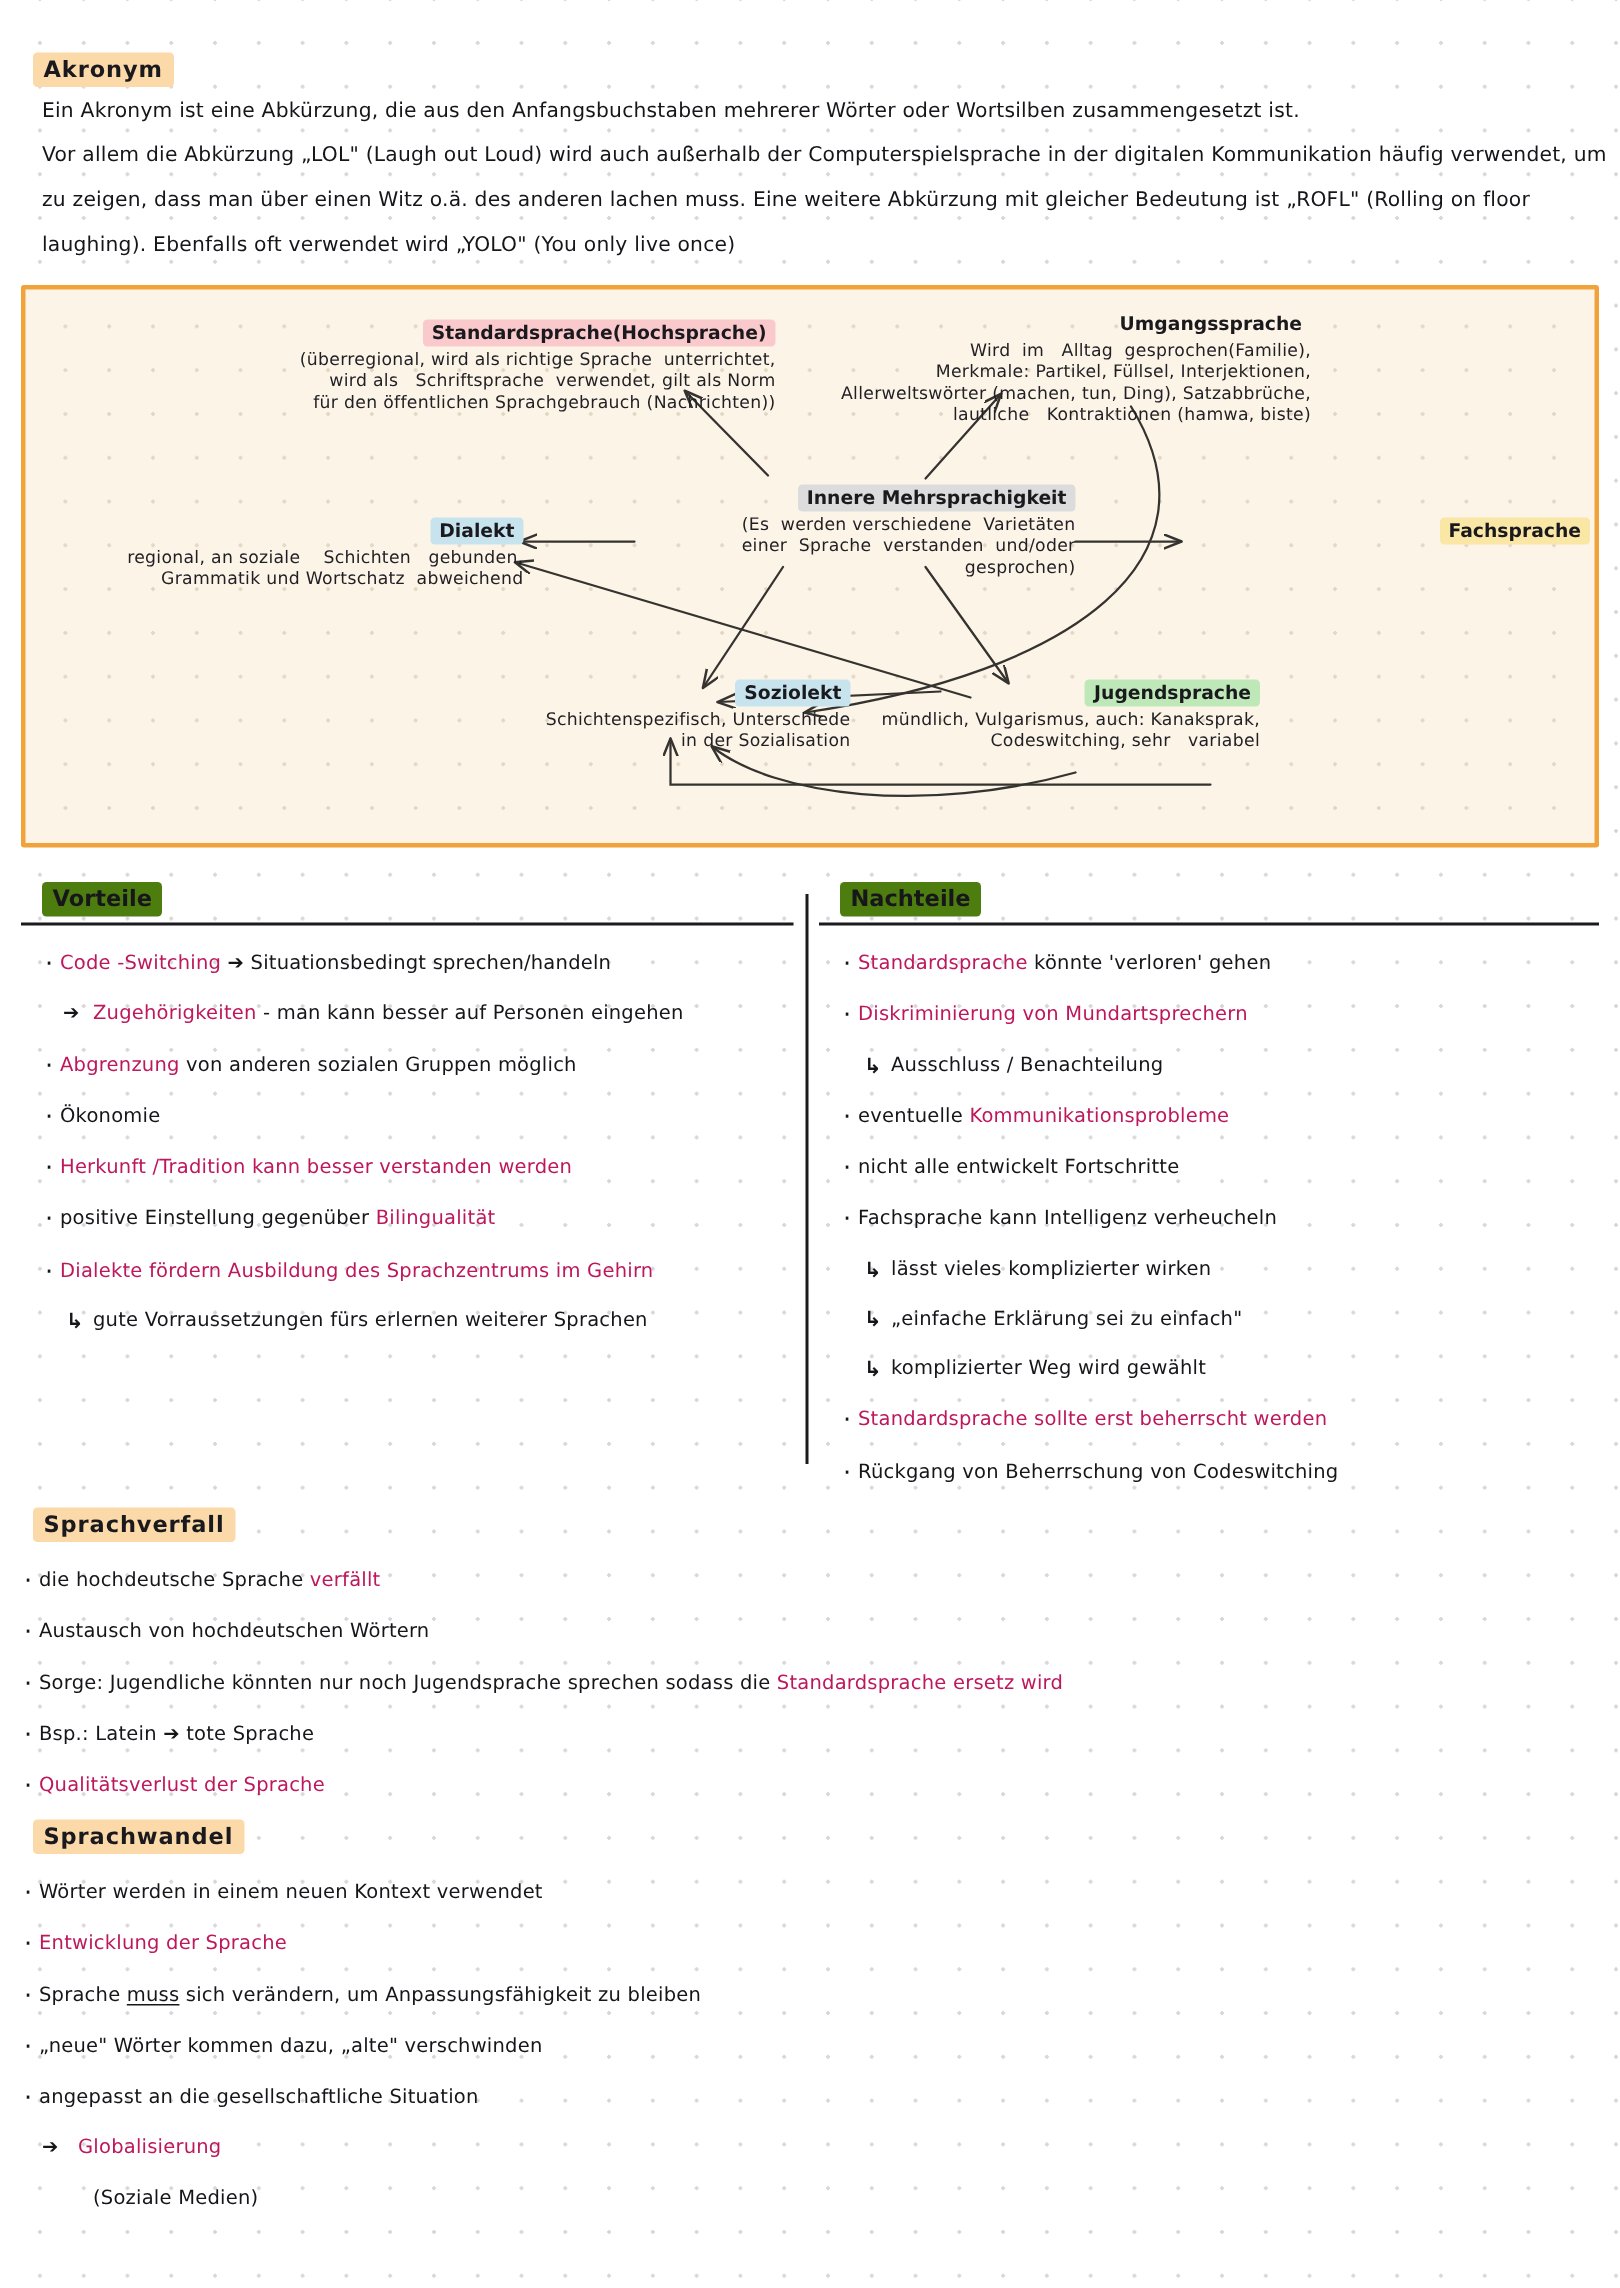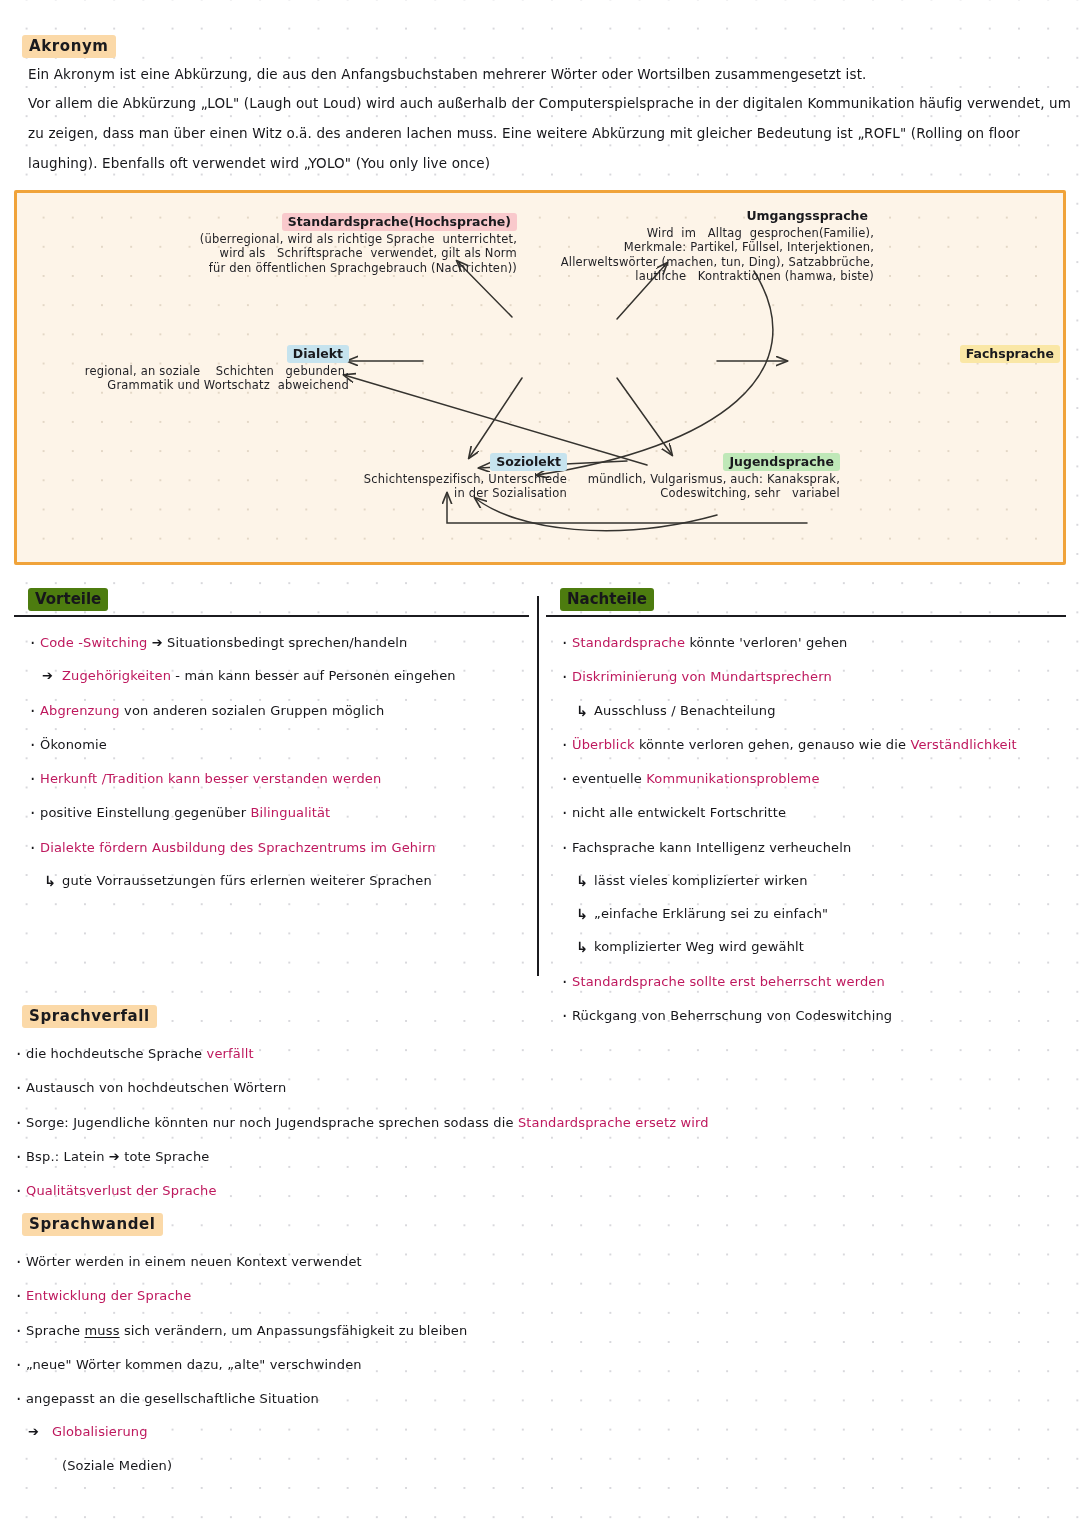--- a/index.html
+++ b/index.html
@@ -175,20 +175,26 @@
     </div>
 
     <div class="node" style="left:537px; top:12px; width:320px;">
       <span class="node-title">Umgangssprache</span>
       <div class="node-body">Wird  im   Alltag  gesprochen(Familie),
 Merkmale: Partikel, Füllsel, Interjektionen,
 Allerweltswörter (machen, tun, Ding), Satzabbrüche,
 lautliche   Kontraktionen (hamwa, biste)</div>
     </div>
 
+    <div class="node" style="left:400px; top:128px; width:300px;">
+      <span class="node-title hl-grey">Innere Mehrsprachigkeit</span>
+      <div class="node-body">(Es  werden verschiedene  Varietäten
+einer  Sprache  verstanden  und/oder
+gesprochen)</div>
+    </div>
 
     <div class="node" style="left:12px; top:150px; width:320px;">
       <span class="node-title hl-blue">Dialekt</span>
       <div class="node-body">regional, an soziale    Schichten   gebunden,
 Grammatik und Wortschatz  abweichend</div>
     </div>
 
     <div class="node" style="left:768px; top:150px; width:275px;">
       <span class="node-title hl-yellow">Fachsprache</span>
     </div>
@@ -224,21 +230,20 @@
         </ul>
     </div>
 
     <div class="col col-right">
       <div class="col-head">Nachteile</div>
       <div class="col-rule"></div>
       <ul class="bullets">
           <li class="lvl0"><span class="orange">Standardsprache</span><span> könnte 'verloren' gehen</span></li>
           <li class="lvl0"><span class="orange">Diskriminierung von Mundartsprechern</span></li>
           <li class="lvl1"><span>Ausschluss / Benachteilung</span></li>
-          <li class="lvl0"><span class="orange">Überblick</span><span> könnte verloren gehen, genauso wie die </span><span class="orange">Verständlichkeit</span></li>
           <li class="lvl0"><span>eventuelle </span><span class="orange">Kommunikationsprobleme</span></li>
           <li class="lvl0"><span>nicht alle entwickelt Fortschritte</span></li>
           <li class="lvl0"><span>Fachsprache kann Intelligenz verheucheln</span></li>
           <li class="lvl1"><span>lässt vieles komplizierter wirken</span></li>
           <li class="lvl1"><span>„einfache Erklärung sei zu einfach"</span></li>
           <li class="lvl1"><span>komplizierter Weg wird gewählt</span></li>
           <li class="lvl0"><span class="orange">Standardsprache sollte erst beherrscht werden</span></li>
           <li class="lvl0"><span>Rückgang von Beherrschung von Codeswitching</span></li>
         </ul>
     </div>

